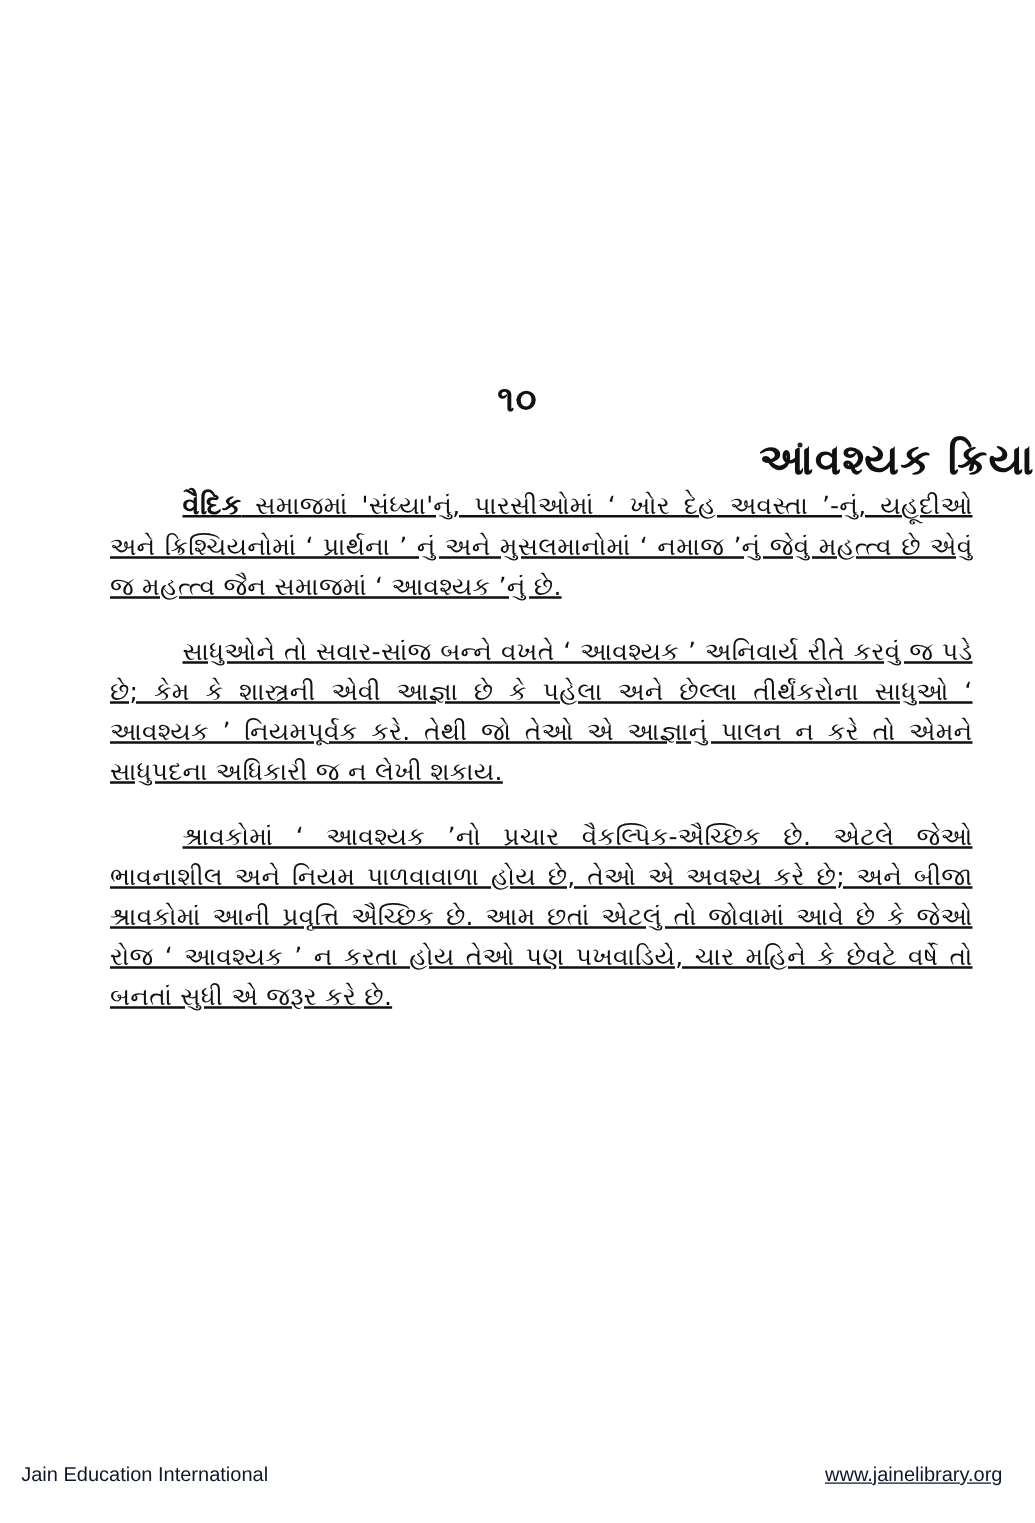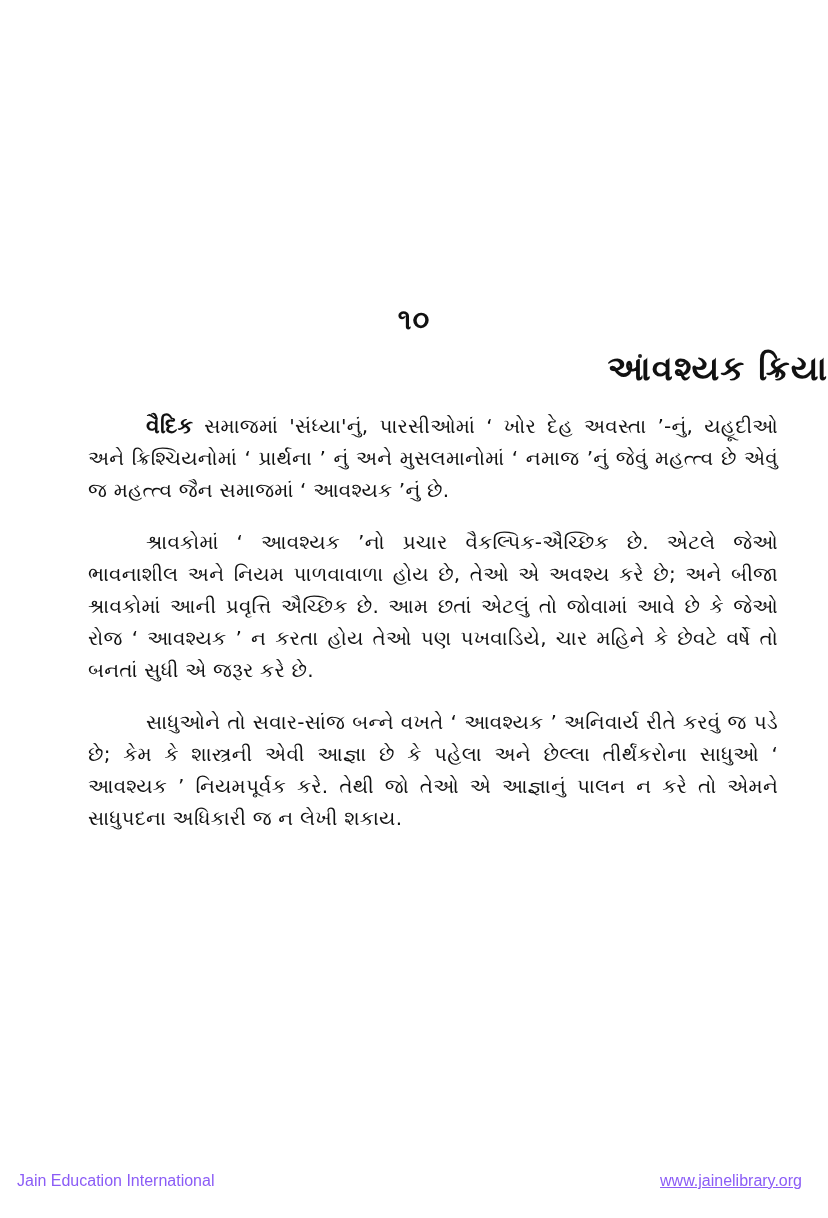--- a/index.html
+++ b/index.html
@@ -42,64 +42,65 @@
       position: absolute;
       left: 638px; top: 354px;
       width: 4px; height: 4px;
       background: #222;
       border-radius: 50%;
     }
     .body-text {
       position: absolute;
       left: 88px;
       width: 690px;
-      top: 410px;
+      top: 388px;
+      text-decoration: underline;
     }
     .para {
       margin: 0 0 20px 0;
       font-size: 20px;
       line-height: 32px;
       text-align: justify;
       text-indent: 58px;
       letter-spacing: 0.2px;
     }
     .para .lead {
       font-weight: bold;
       font-size: 22px;
     }
     .footer {
       position: absolute;
       top: 1172px;
       left: 0; width: 828px;
       height: 26px;
       font-family: "Liberation Sans", sans-serif;
       font-size: 16px;
-      color: #8b5cf6;
+      color: #0f172a;
     }
     .footer span {
       position: absolute;
       top: 0;
     }
     .footer .f-left { left: 17px; }
     .footer .f-mid { left: 291px; }
     .footer .f-right { right: 26px; text-decoration: underline; }
   </style>
 </head>
 <body>
 
 <div class="page">
 
   <div class="chapter-number">૧૦</div>
   <div class="chapter-title">આવશ્યક ક્રિયા</div>
   <div class="speck"></div>
 
   <div class="body-text">
     <p class="para"><span class="lead">વૈદિક</span><span> સમાજમાં 'સંધ્યા'નું, પારસીઓમાં ‘ ખોર દેહ અવસ્તા ’-નું, યહૂદીઓ અને ક્રિશ્ચિયનોમાં ‘ પ્રાર્થના ’ નું અને મુસલમાનોમાં ‘ નમાજ ’નું જેવું મહત્ત્વ છે એવું જ મહત્ત્વ જૈન સમાજમાં ‘ આવશ્યક ’નું છે.</span></p>
+    <p class="para"><span>સાધુઓને તો સવાર-સાંજ બન્ને વખતે ‘ આવશ્યક ’ અનિવાર્ય રીતે કરવું જ પડે છે; કેમ કે શાસ્ત્રની એવી આજ્ઞા છે કે પહેલા અને છેલ્લા તીર્થંકરોના સાધુઓ ‘ આવશ્યક ’ નિયમપૂર્વક કરે. તેથી જો તેઓ એ આજ્ઞાનું પાલન ન કરે તો એમને સાધુપદના અધિકારી જ ન લેખી શકાય.</span></p>
     <p class="para"><span>શ્રાવકોમાં ‘ આવશ્યક ’નો પ્રચાર વૈકલ્પિક-ઐચ્છિક છે. એટલે જેઓ ભાવનાશીલ અને નિયમ પાળવાવાળા હોય છે, તેઓ એ અવશ્ય કરે છે; અને બીજા શ્રાવકોમાં આની પ્રવૃત્તિ ઐચ્છિક છે. આમ છતાં એટલું તો જોવામાં આવે છે કે જેઓ રોજ ‘ આવશ્યક ’ ન કરતા હોય તેઓ પણ પખવાડિયે, ચાર મહિને કે છેવટે વર્ષે તો બનતાં સુધી એ જરૂર કરે છે.</span></p>
-    <p class="para"><span>સાધુઓને તો સવાર-સાંજ બન્ને વખતે ‘ આવશ્યક ’ અનિવાર્ય રીતે કરવું જ પડે છે; કેમ કે શાસ્ત્રની એવી આજ્ઞા છે કે પહેલા અને છેલ્લા તીર્થંકરોના સાધુઓ ‘ આવશ્યક ’ નિયમપૂર્વક કરે. તેથી જો તેઓ એ આજ્ઞાનું પાલન ન કરે તો એમને સાધુપદના અધિકારી જ ન લેખી શકાય.</span></p>
   </div>
 
   <div class="footer">
     <span class="f-left">Jain Education International</span>
     <span class="f-right">www.jainelibrary.org</span>
   </div>
 
 </div>
 
 </body></html>

